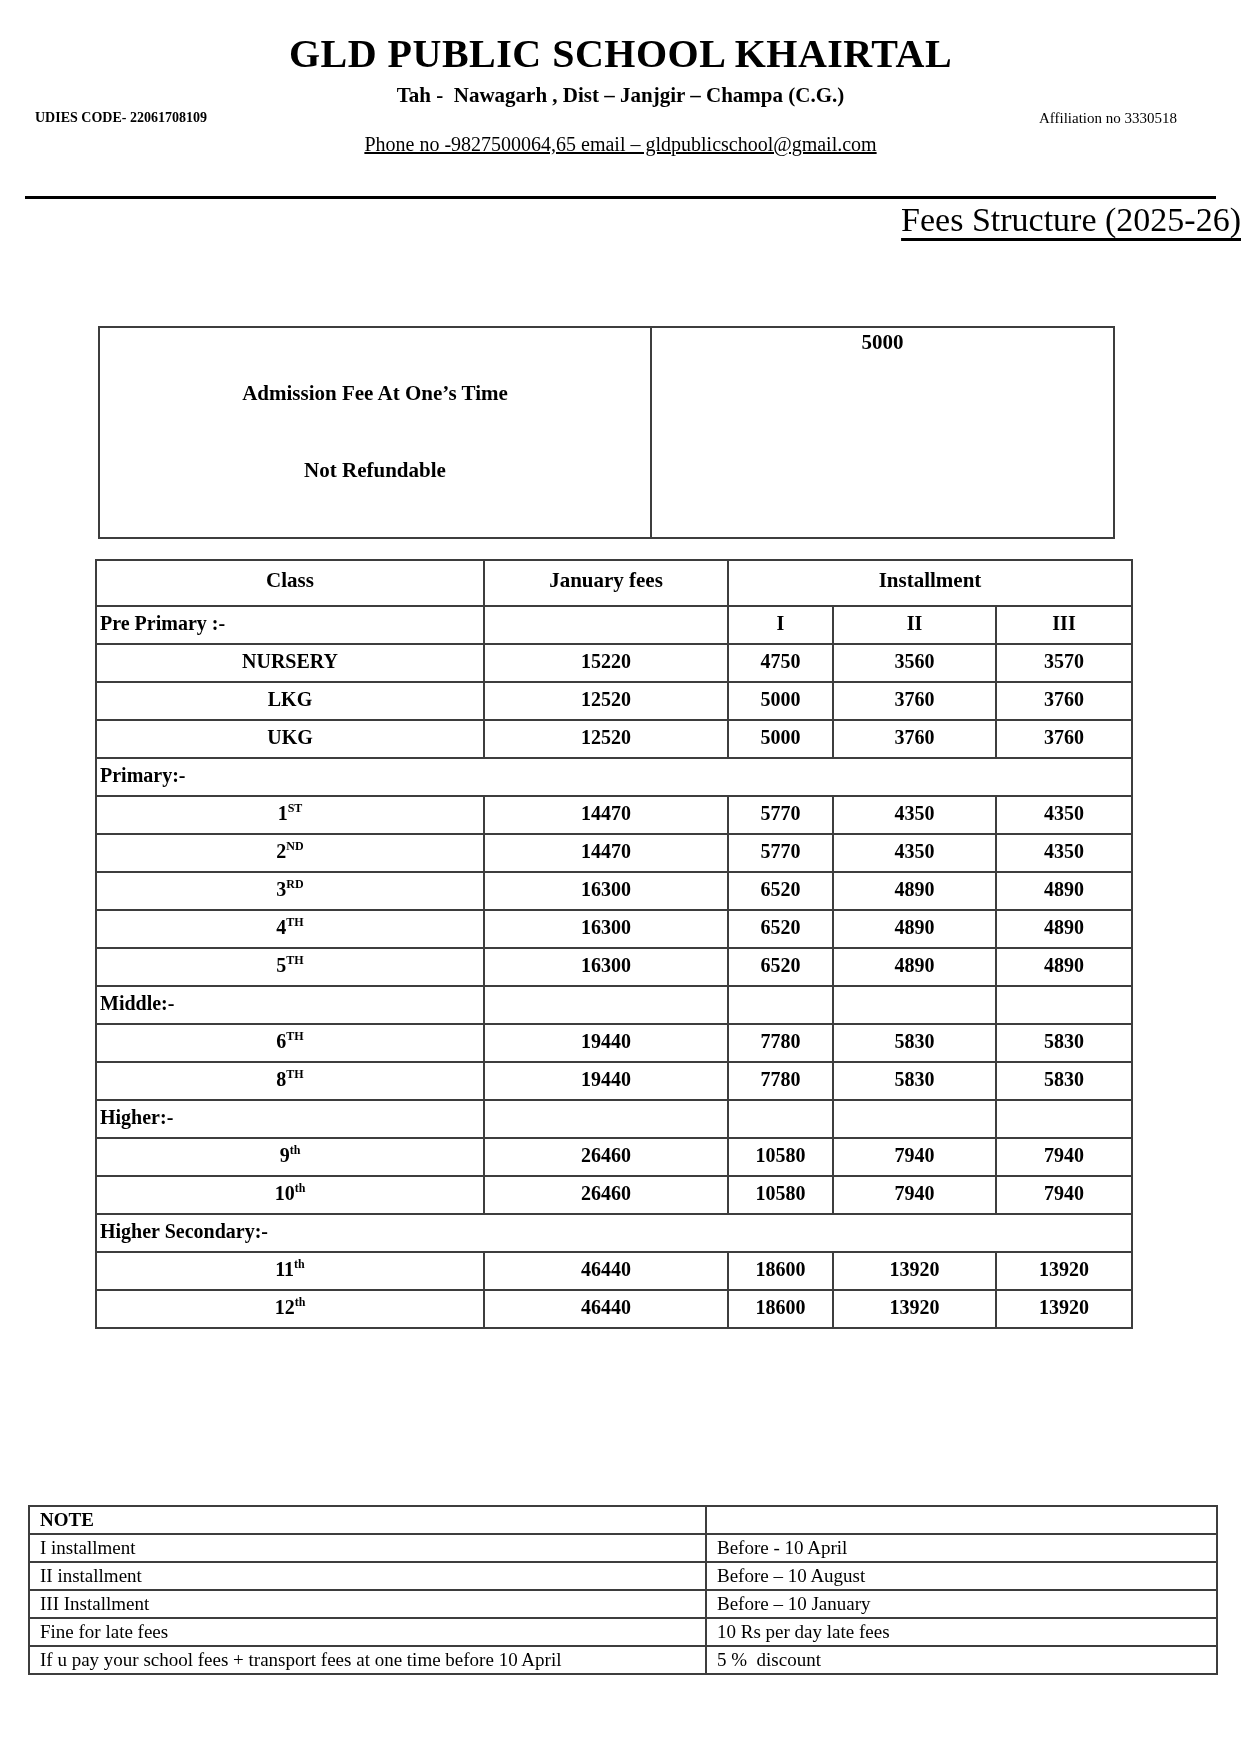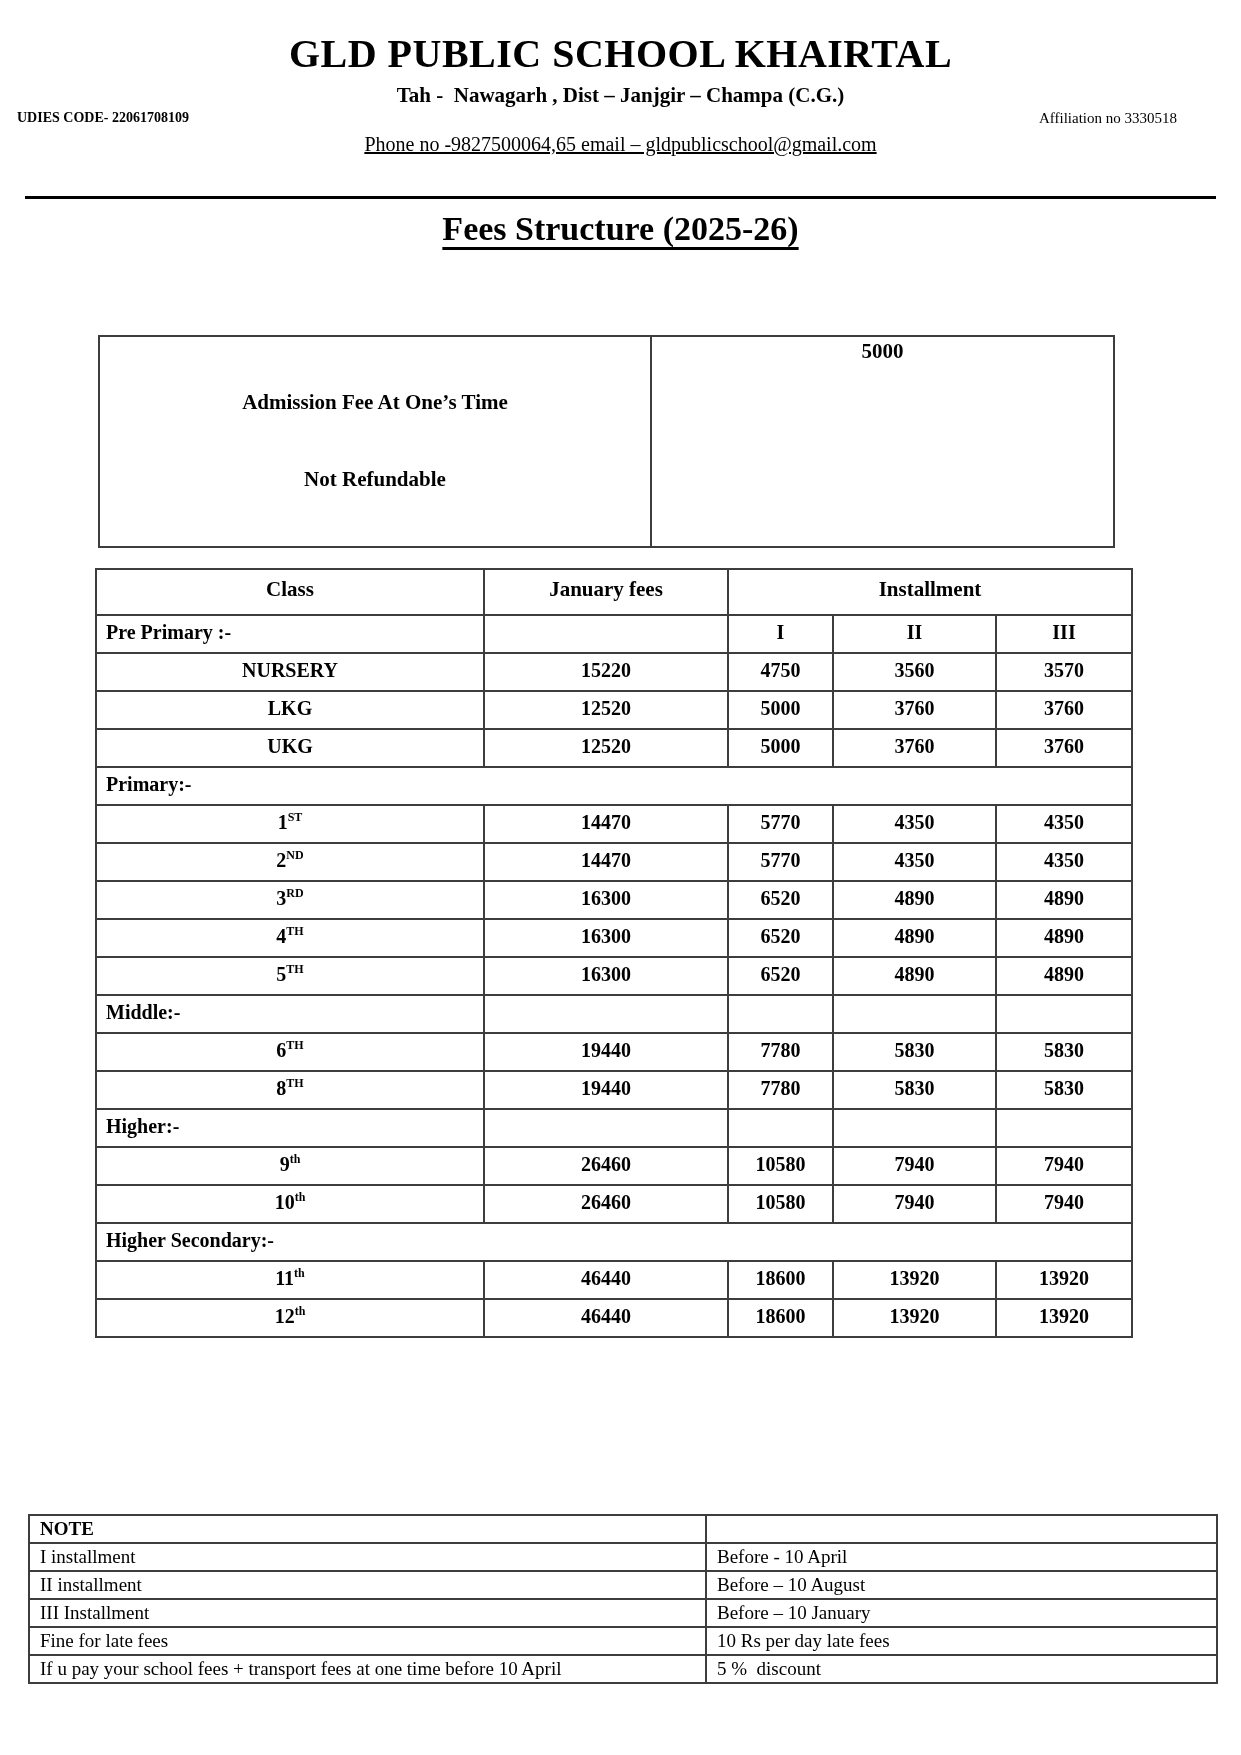--- a/index.html
+++ b/index.html
@@ -6,41 +6,41 @@
   body {
     width:1241px; height:1755px;
     background:#ffffff; color:#000;
     font-family:"Liberation Serif", serif;
     position:relative; overflow:hidden;
   }
   .header { padding-top:32px; }
   .school-name { text-align:center; font-size:40px; font-weight:bold; line-height:1.12; letter-spacing:0.5px; }
   .address-line { text-align:center; font-size:21px; font-weight:bold; line-height:1.1; margin-top:7px; white-space:pre-wrap; }
   .meta-row { position:relative; height:20px; margin-top:3px; }
-  .udies { position:absolute; left:17px; top:0; font-size:14px; font-weight:bold; }
+  .udies { position:absolute; left:35px; top:0; font-size:14px; font-weight:bold; }
   .affil { position:absolute; right:64px; top:0; font-size:15px; }
   .contact { text-align:center; font-size:20px; font-weight:normal; text-decoration:underline; text-decoration-thickness:2px; margin-top:3px; }
   .rule { border:none; border-top:3px solid #000; margin:40px 25px 0 25px; }
-  .doc-title { text-align:center; font-size:34px; font-weight:bold; margin-top:11px;
+  .doc-title { text-align:right; font-size:34px; font-weight:normal; margin-top:2px;
     text-decoration:underline; text-decoration-thickness:3px; text-underline-offset:7px; }
 
   table { border-collapse:collapse; table-layout:fixed; }
   td { border:2px solid #3d3d3d; vertical-align:top; overflow:hidden; }
 
   
   .t-admission { margin:87px 0 0 98px; width:1015px; }
   .t-admission td { font-size:21px; font-weight:bold; text-align:center; padding:2px 4px; line-height:1.22; white-space:pre-wrap; }
   .t-admission tr.r1 td { height:55px; }
   .t-admission tr.r2 td { height:28px; }
 
   
   .t-fees { margin:20px 0 0 95px; width:1036px; }
   .t-fees td { font-size:20px; font-weight:bold; text-align:center; padding:3px 4px 0 4px; height:33px; line-height:1.3; }
   .t-fees tr.hdr td { font-size:21px; height:38px; padding-top:6px;margin-top:48px; }
-  .t-fees td.sect { text-align:left; padding-left:9px; }
+  .t-fees td.sect { text-align:left; padding-left:3px; }
   .t-fees sup { font-size:12px; line-height:0; }
 
   
   .t-note { margin:176px 0 0 28px; width:1188px; }
   .t-note td { font-size:19px; font-weight:normal; text-align:left; padding:1px 10px; height:24px; line-height:1.25; white-space:pre-wrap; }
   .t-note tr.note-hdr td { font-weight:bold; }
 </style>
 </head>
 <body>
 

